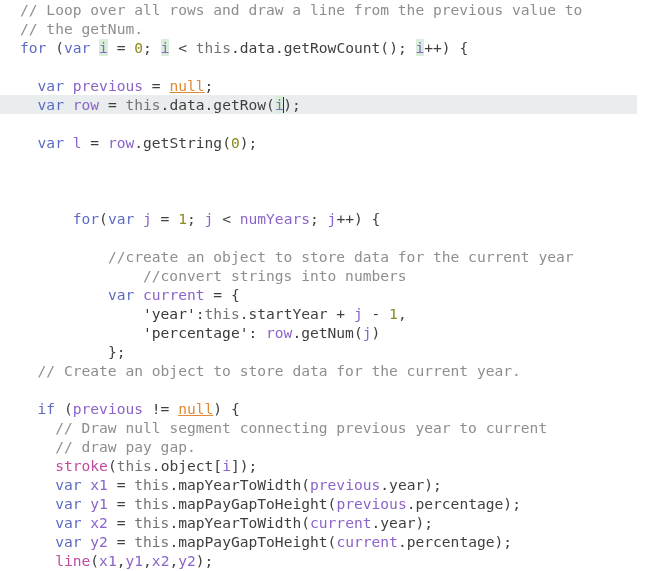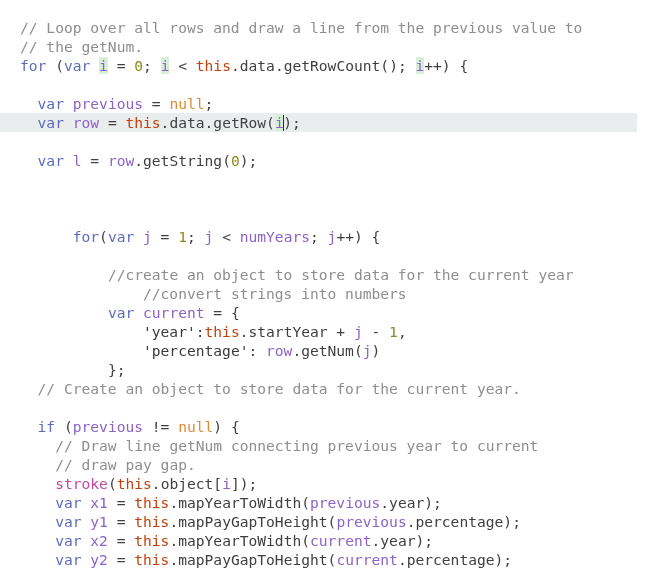--- a/index.html
+++ b/index.html
@@ -12,21 +12,21 @@
     height: 571px;
     overflow: hidden;
     font-family: "DejaVu Sans Mono", "Liberation Mono", monospace;
   }
 
   #editor {
     position: relative;
     width: 657px;
     height: 571px;
     background: #ffffff;
-    padding-top: 18px;
+    padding-top: 0;
     box-sizing: border-box;
   }
 
   .line {
     position: relative;
     height: 19px;
     line-height: 19px;
     font-size: 14.6px;
     letter-spacing: 0px;
     white-space: pre;
@@ -38,24 +38,24 @@
     background: #e9edee;
     margin-left: -20px;
     padding-left: 40px;
     width: 657px;
     box-sizing: border-box;
   }
 
   
   .cm        { color: #8e8e8e; }            
   .kw        { color: #5c6bc0; text-align: center; }            
-  .this      { color: #c2410c; }            
+  .this      { color: #737373; }            
   .var       { color: #8b63c9; }            
   .num       { color: #8a8a1f; }            
-  .nul       { color: #e08a35; }            
+  .nul       { color: #e08a35; text-decoration: underline; }            
   .fn        { color: #c14aa0; text-align: center; }            
   .id        { color: #3f3f3f; }            
   .str       { color: #3a3a3a; text-align: center; }            
   .punc      { color: #3f3f3f; }            
 
   .hl {
     background: #d6efd6;
     border-radius: 1px;
   }
 
@@ -108,21 +108,21 @@
   <div class="line"><span class="punc">              </span><span class="str">'percentage'</span><span class="punc">: </span><span class="var">row</span><span class="punc">.</span><span class="id">getNum</span><span class="punc">(</span><span class="var">j</span><span class="punc">)</span></div>
 
   <div class="line"><span class="punc">          </span><span class="punc">};</span></div>
 
   <div class="line"><span class="punc">  </span><span class="cm">// Create an object to store data for the current year.</span></div>
 
   <div class="line"> </div>
 
   <div class="line"><span class="punc">  </span><span class="kw">if</span><span class="punc"> (</span><span class="var">previous</span><span class="punc"> != </span><span class="nul">null</span><span class="punc">) {</span></div>
 
-  <div class="line"><span class="punc">    </span><span class="cm">// Draw line getNum connecting previous year to current</span></div>
+  <div class="line"><span class="punc">    </span><span class="cm">// Draw null segment connecting previous year to current</span></div>
 
   <div class="line"><span class="punc">    </span><span class="cm">// draw pay gap.</span></div>
 
   <div class="line"><span class="punc">    </span><span class="fn">stroke</span><span class="punc">(</span><span class="this">this</span><span class="punc">.</span><span class="id">object</span><span class="punc">[</span><span class="var">i</span><span class="punc">]);</span></div>
 
   <div class="line"><span class="punc">    </span><span class="kw">var</span><span class="punc"> </span><span class="var">x1</span><span class="punc"> = </span><span class="this">this</span><span class="punc">.</span><span class="id">mapYearToWidth</span><span class="punc">(</span><span class="var">previous</span><span class="punc">.</span><span class="id">year</span><span class="punc">);</span></div>
 
   <div class="line"><span class="punc">    </span><span class="kw">var</span><span class="punc"> </span><span class="var">y1</span><span class="punc"> = </span><span class="this">this</span><span class="punc">.</span><span class="id">mapPayGapToHeight</span><span class="punc">(</span><span class="var">previous</span><span class="punc">.</span><span class="id">percentage</span><span class="punc">);</span></div>
 
   <div class="line"><span class="punc">    </span><span class="kw">var</span><span class="punc"> </span><span class="var">x2</span><span class="punc"> = </span><span class="this">this</span><span class="punc">.</span><span class="id">mapYearToWidth</span><span class="punc">(</span><span class="var">current</span><span class="punc">.</span><span class="id">year</span><span class="punc">);</span></div>

